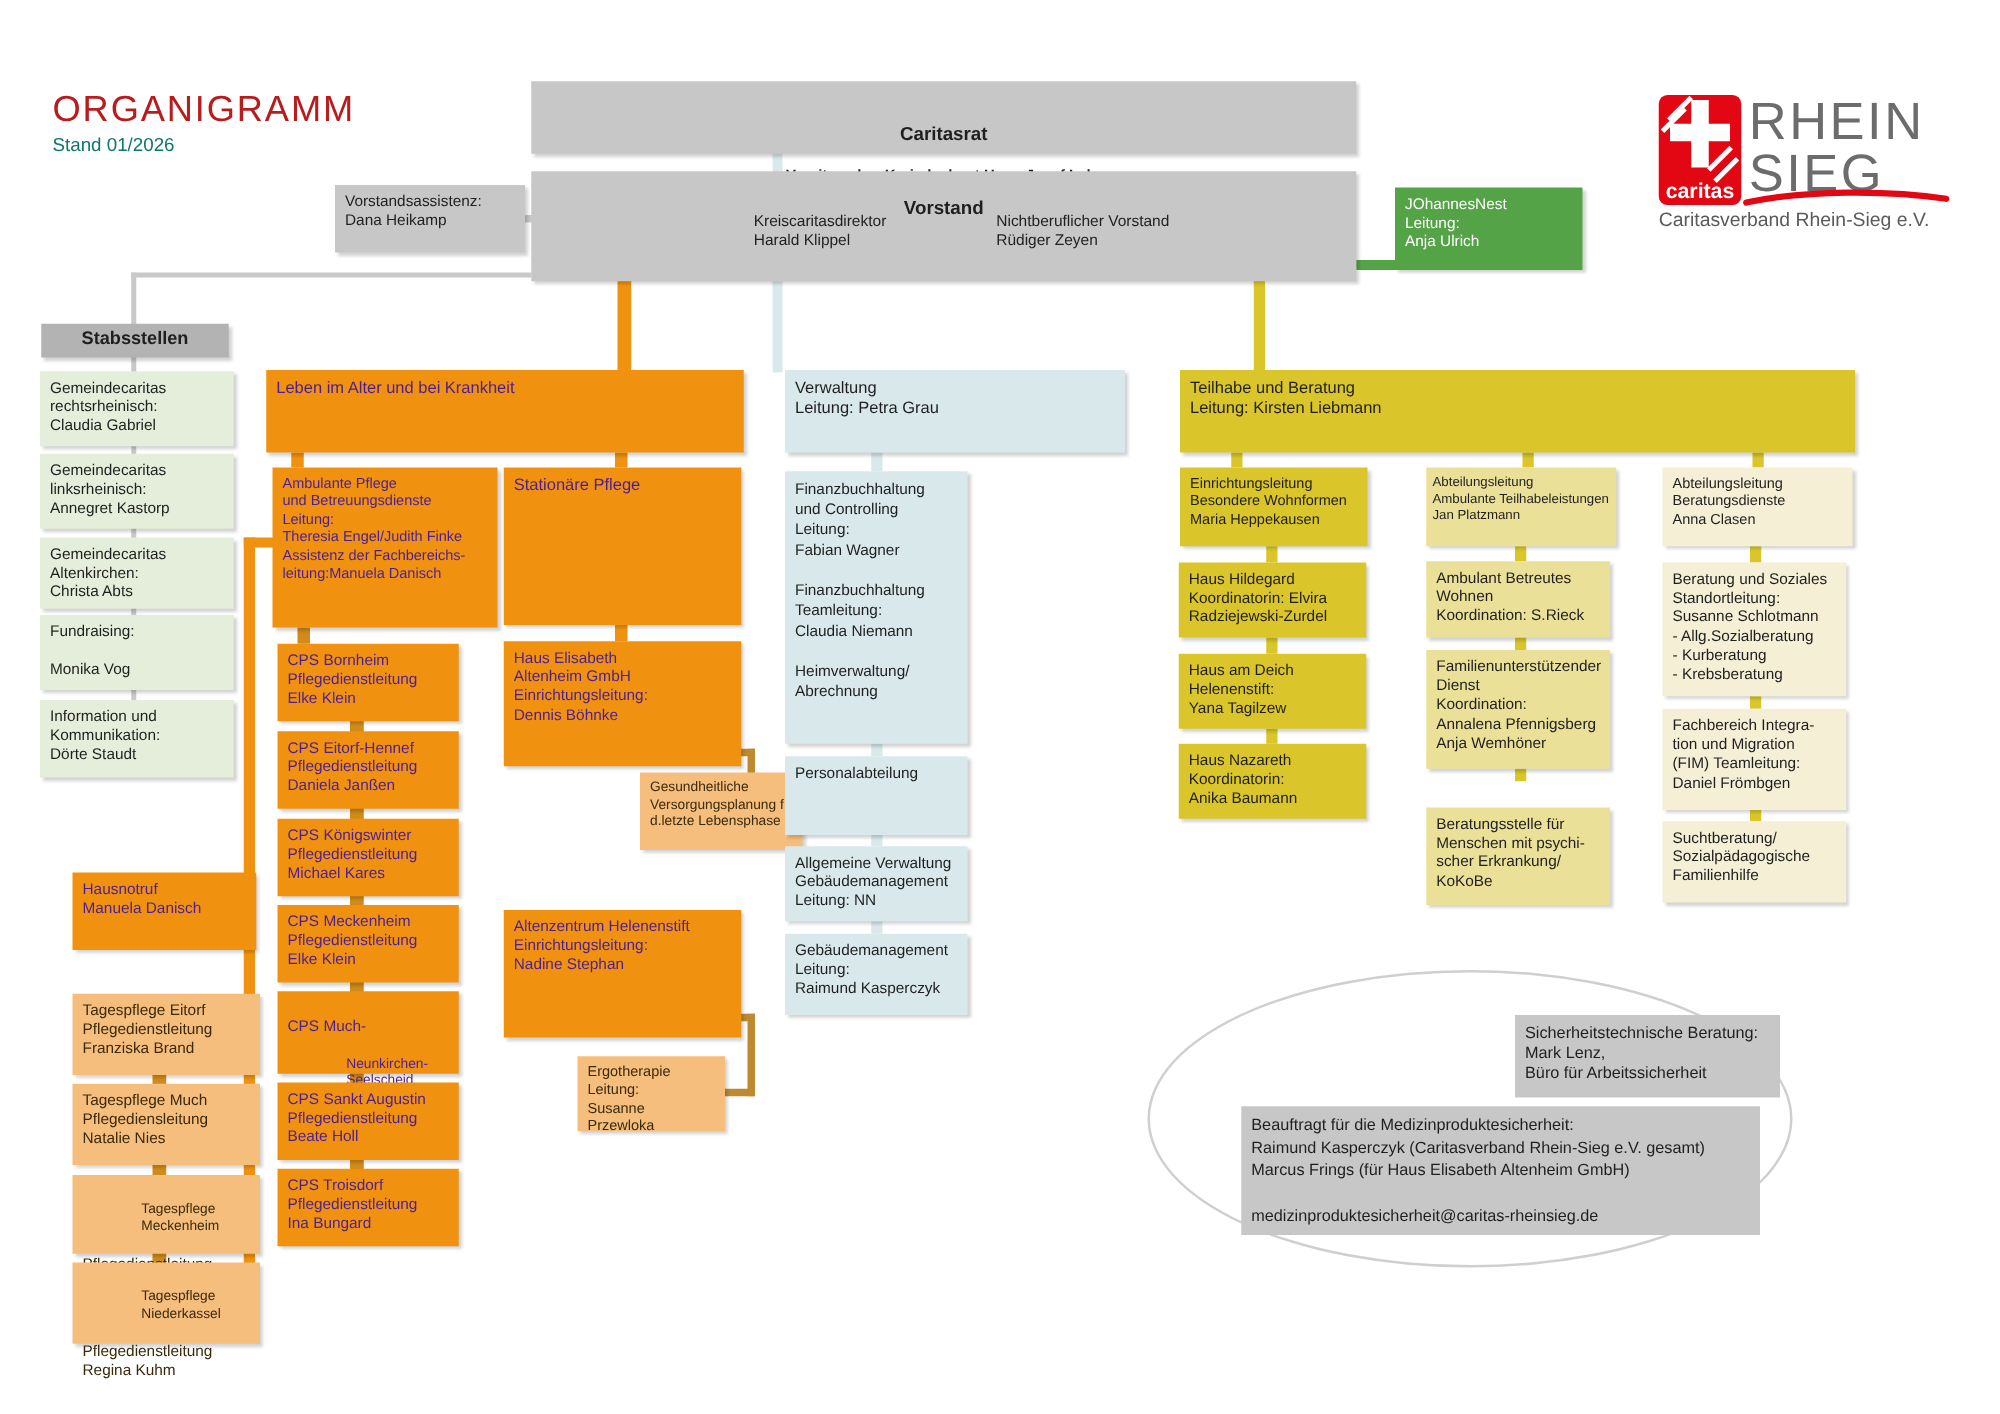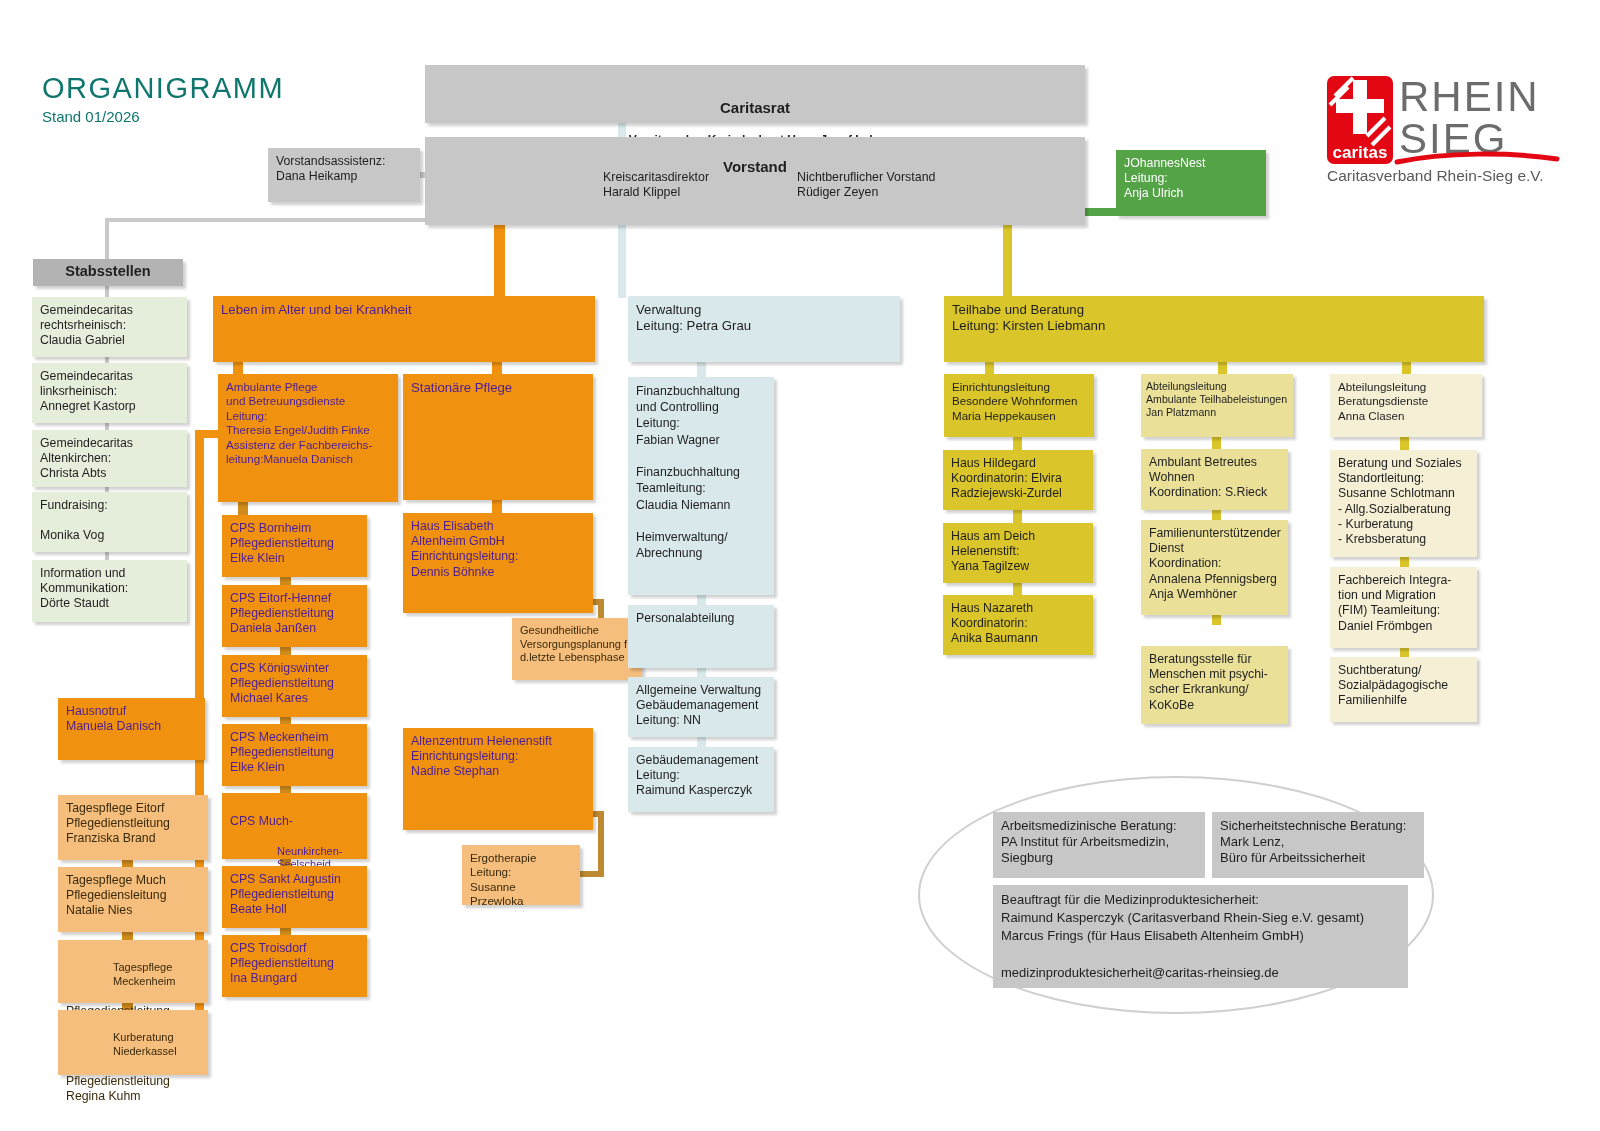--- a/index.html
+++ b/index.html
@@ -16,21 +16,21 @@
   .blue{background:#D9E9EB;}
   .yellow{background:#DAC62A;}
   .pyellow{background:#EBE098;}
   .cream{background:#F4EFD5;}
   .green{background:#55A347;color:#ffffff;}
   .center{text-align:center;}
   .bold{font-weight:bold;}
   .hdr{font-size:13.2px;}
   .fs-s{font-size:11.6px;}
   .fs-xs{font-size:11px;margin-left:47px;}
-  .title{position:absolute;left:42px;top:72px;font-size:29px;letter-spacing:1.5px;color:#0f766e;z-index:2;}
+  .title{position:absolute;left:42px;top:72px;font-size:29px;letter-spacing:1.5px;color:#b91c1c;z-index:2;}
   .subtitle{position:absolute;left:42px;top:108px;font-size:15px;color:#0f766e;z-index:2;}
   .vcol{position:absolute;top:33px;white-space:pre-line;font-size:12.4px;text-align:left;}
   .ellipse{position:absolute;left:918px;top:776px;width:512px;height:234px;border:2px solid #CFCFCF;
            border-radius:50%;z-index:0;}
 </style>
 </head>
 <body>
 
 <div class="canvas">
 
@@ -197,21 +197,21 @@
 Franziska Brand</div>
   <div class="box lorange" style="left:58px;top:867px;width:150px;height:65px;">Tagespflege Much
 Pflegediensleitung
 Natalie Nies</div>
   <div class="box lorange" style="left:58px;top:940px;width:150px;height:63px;">
     <div class="fs-xs">Tagespflege Meckenheim</div>
     <div>Pflegedienstleitung
 Regina Kuhm</div>
   </div>
   <div class="box lorange" style="left:58px;top:1010px;width:150px;height:65px;">
-    <div class="fs-xs">Kurberatung Niederkassel</div>
+    <div class="fs-xs">Tagespflege Niederkassel</div>
     <div>Pflegedienstleitung
 Regina Kuhm</div>
   </div>
 
   <div class="box blue hdr" style="left:628px;top:296px;width:272px;height:66px;">Verwaltung
 Leitung: Petra Grau</div>
   <div class="box blue" style="left:628px;top:377px;width:146px;height:218px;line-height:1.32;">Finanzbuchhaltung
 und Controlling
 Leitung:
 Fabian Wagner
@@ -273,23 +273,20 @@
 - Krebsberatung</div>
   <div class="box cream" style="left:1330px;top:567px;width:147px;height:81px;">Fachbereich Integra-
 tion und Migration
 (FIM) Teamleitung:
 Daniel Frömbgen</div>
   <div class="box cream" style="left:1330px;top:657px;width:147px;height:65px;">Suchtberatung/
 Sozialpädagogische
 Familienhilfe</div>
 
   <div class="ellipse"></div>
-  <div class="box gray" style="left:993px;top:812px;width:212px;height:66px;font-size:13px;box-shadow:none;">Arbeitsmedizinische Beratung:
-PA Institut für Arbeitsmedizin,
-Siegburg</div>
   <div class="box gray" style="left:1212px;top:812px;width:212px;height:66px;font-size:13px;box-shadow:none;">Sicherheitstechnische Beratung:
 Mark Lenz,
 Büro für Arbeitssicherheit</div>
   <div class="box gray" style="left:993px;top:885px;width:415px;height:103px;font-size:13px;line-height:1.4;box-shadow:none;">Beauftragt für die Medizinproduktesicherheit:
 Raimund Kasperczyk (Caritasverband Rhein-Sieg e.V. gesamt)
 Marcus Frings (für Haus Elisabeth Altenheim GmbH)
 
 medizinproduktesicherheit@caritas-rheinsieg.de</div>
 
 </div>

